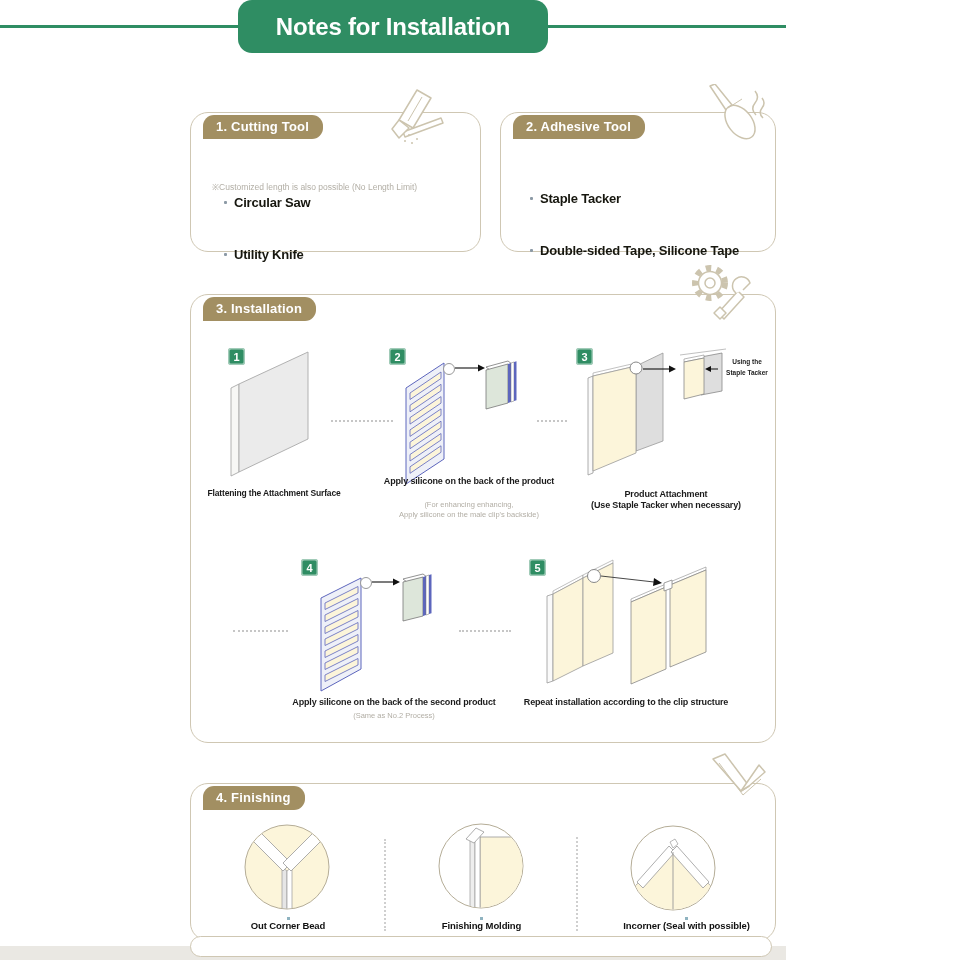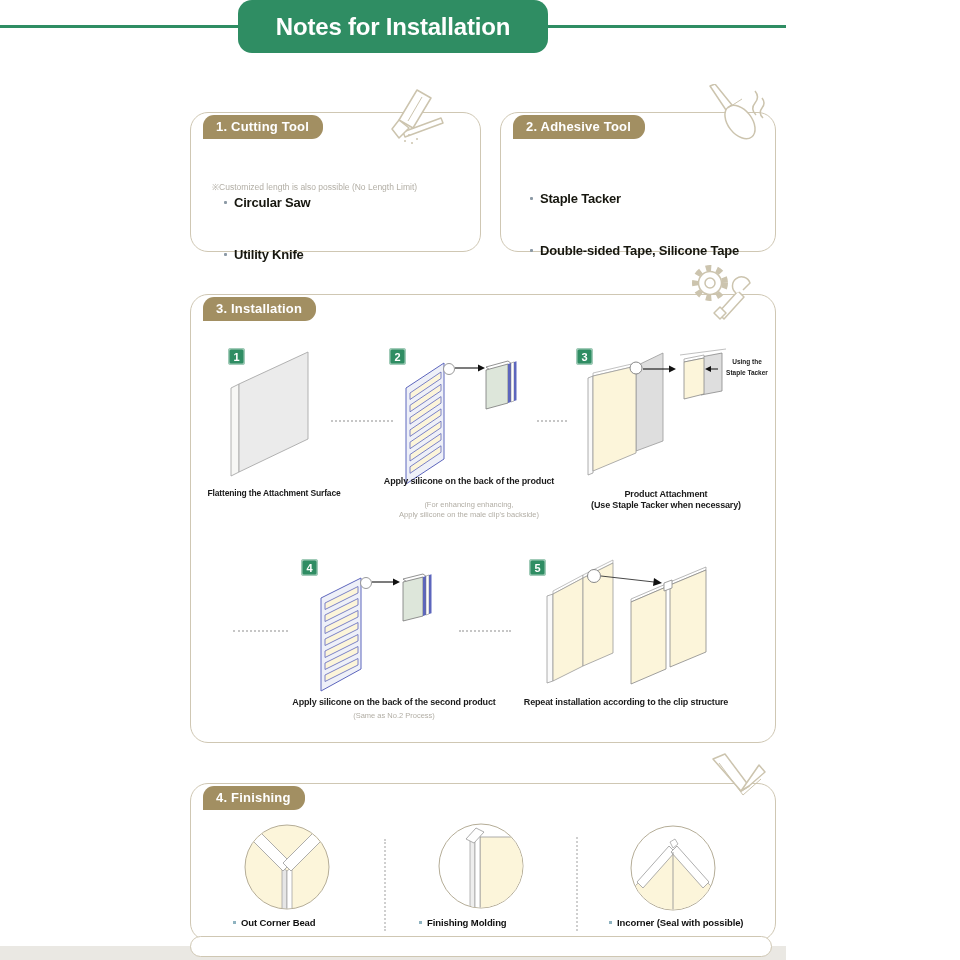--- a/index.html
+++ b/index.html
@@ -39,22 +39,22 @@
   .diagram{position:absolute;}
   .cap{position:absolute;text-align:center;font-weight:bold;font-size:9px;color:#1B1B1B;
     letter-spacing:-0.15px;white-space:nowrap;}
   .cap.small{font-size:8.5px;}
   .sub{position:absolute;text-align:center;font-size:7.5px;color:#B2AEA5;white-space:nowrap;}
   .annot{position:absolute;text-align:center;font-size:6.5px;font-weight:bold;color:#222;line-height:11px;}
   .dash{position:absolute;height:0;border-top:2px dotted #C6C6C6;}
   .dashv{position:absolute;width:0;border-left:2px dotted #CFCFCF;}
 
   
-  .fin-cap{position:absolute;display:flex;align-items:center;justify-content:flex-start;gap:5px;
-    font-size:9.5px;font-weight:bold;color:#101010;letter-spacing:-0.1px;white-space:nowrap;}
+  .fin-cap{position:absolute;display:flex;align-items:center;justify-content:space-between;
+    font-size:9.5px;font-weight:bold;color:#101010;letter-spacing:-0.1px;white-space:nowrap;flex-direction:column;}
   .fin-cap .dot{width:3px;height:3px;background:#8FB3C0;flex:none;}
 
   
   .deco{position:absolute;}
 
   
   .bottom-strip{position:absolute;left:0;top:946px;width:960px;height:14px;background:#EAE8E3;}
   .bottom-box{position:absolute;left:190px;top:936px;width:580px;height:19px;background:#fff;
     border:1.6px solid #CFC7B3;border-radius:12px;}
 </style>

